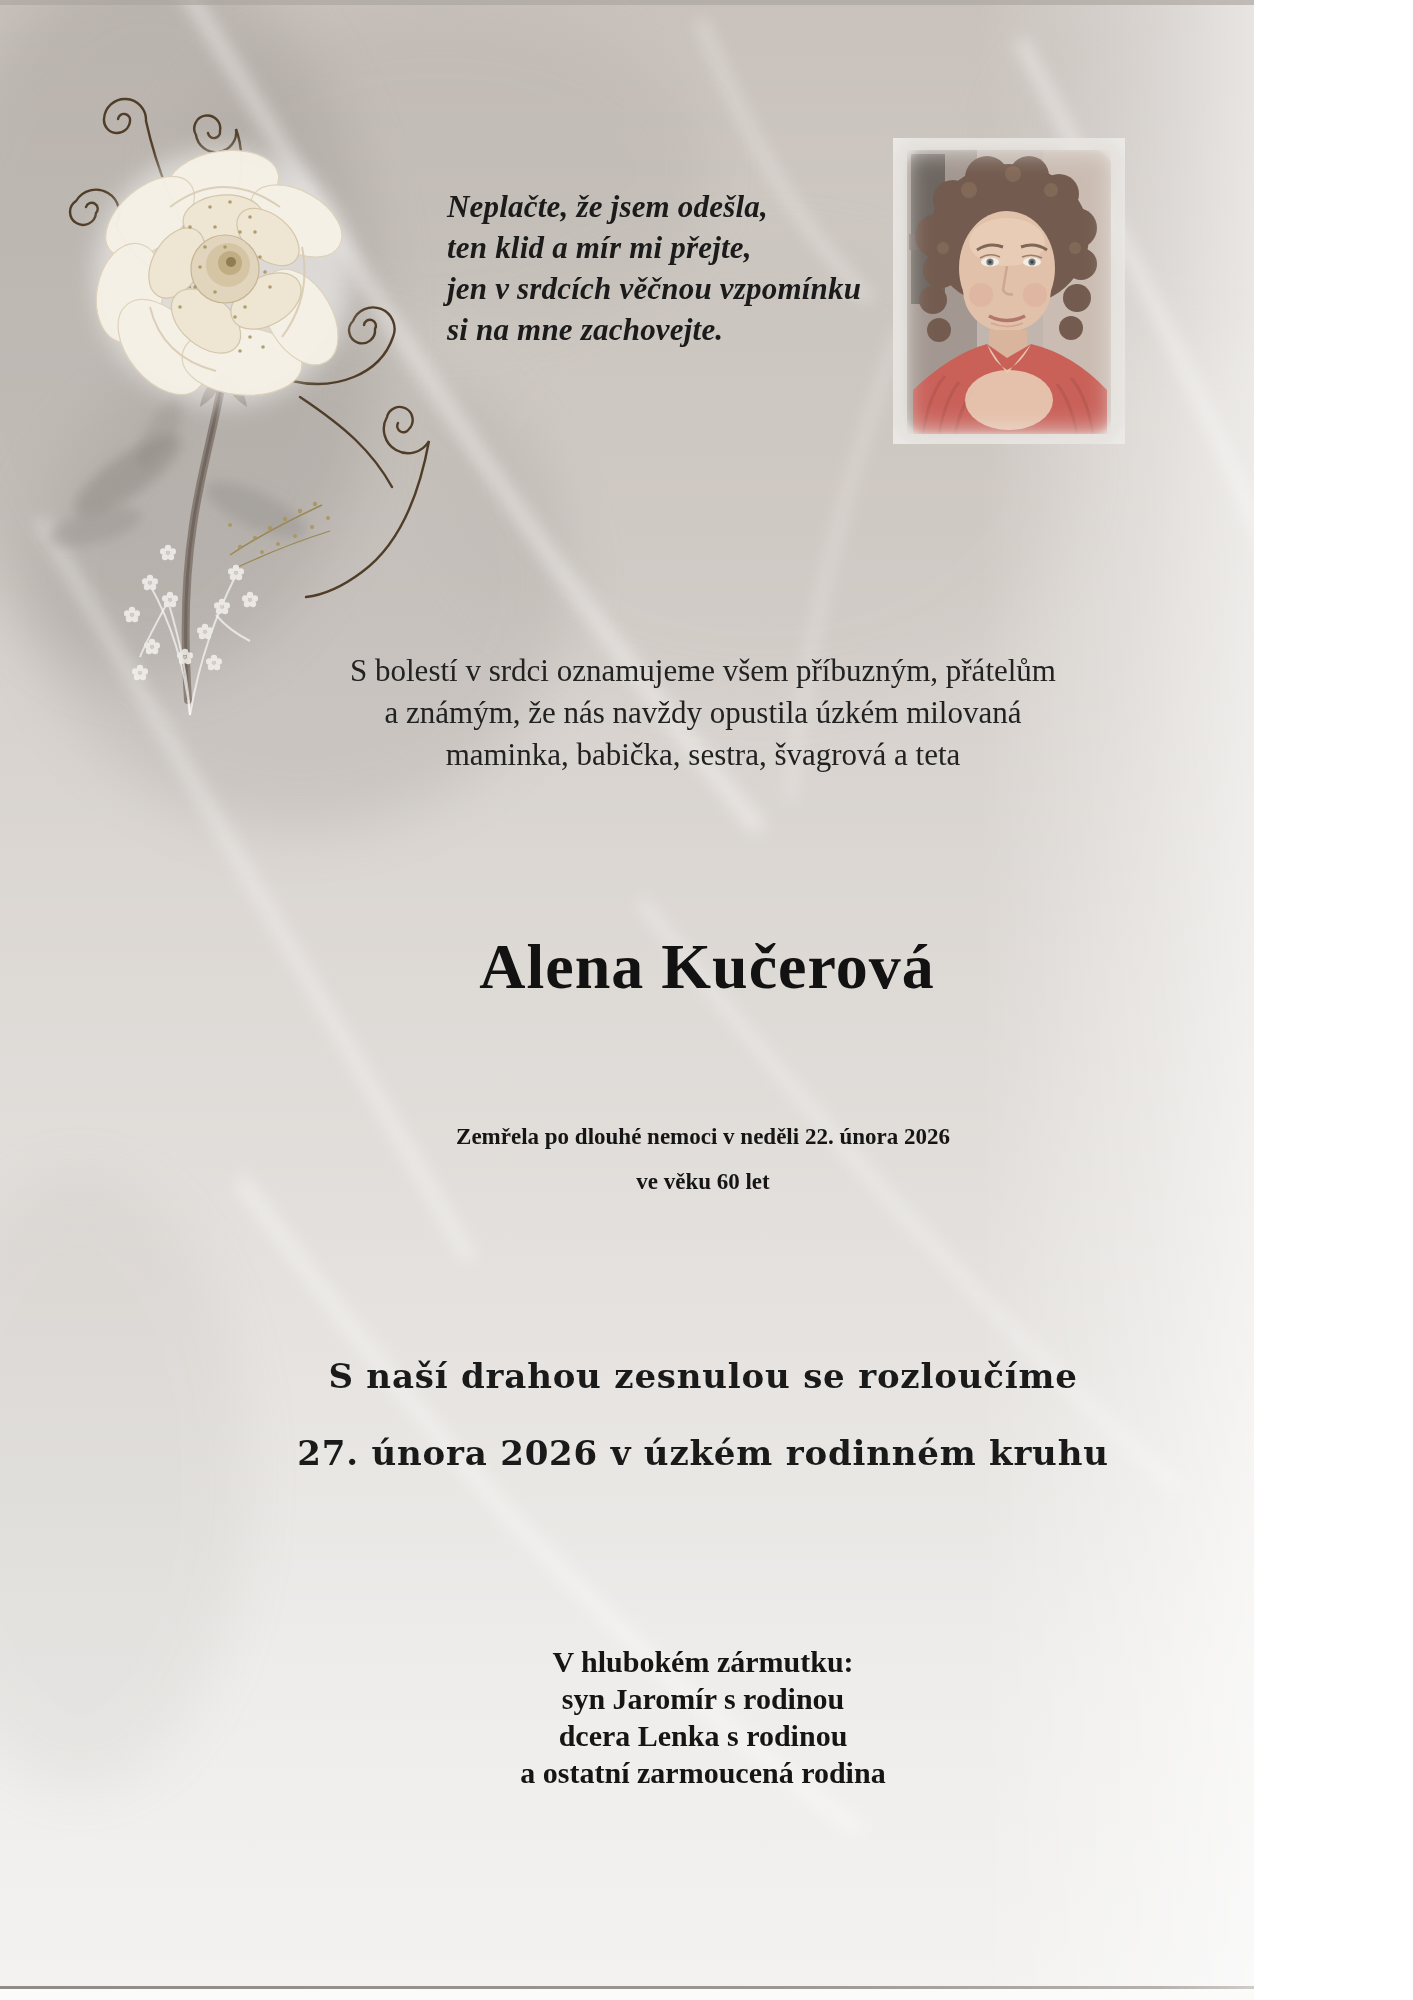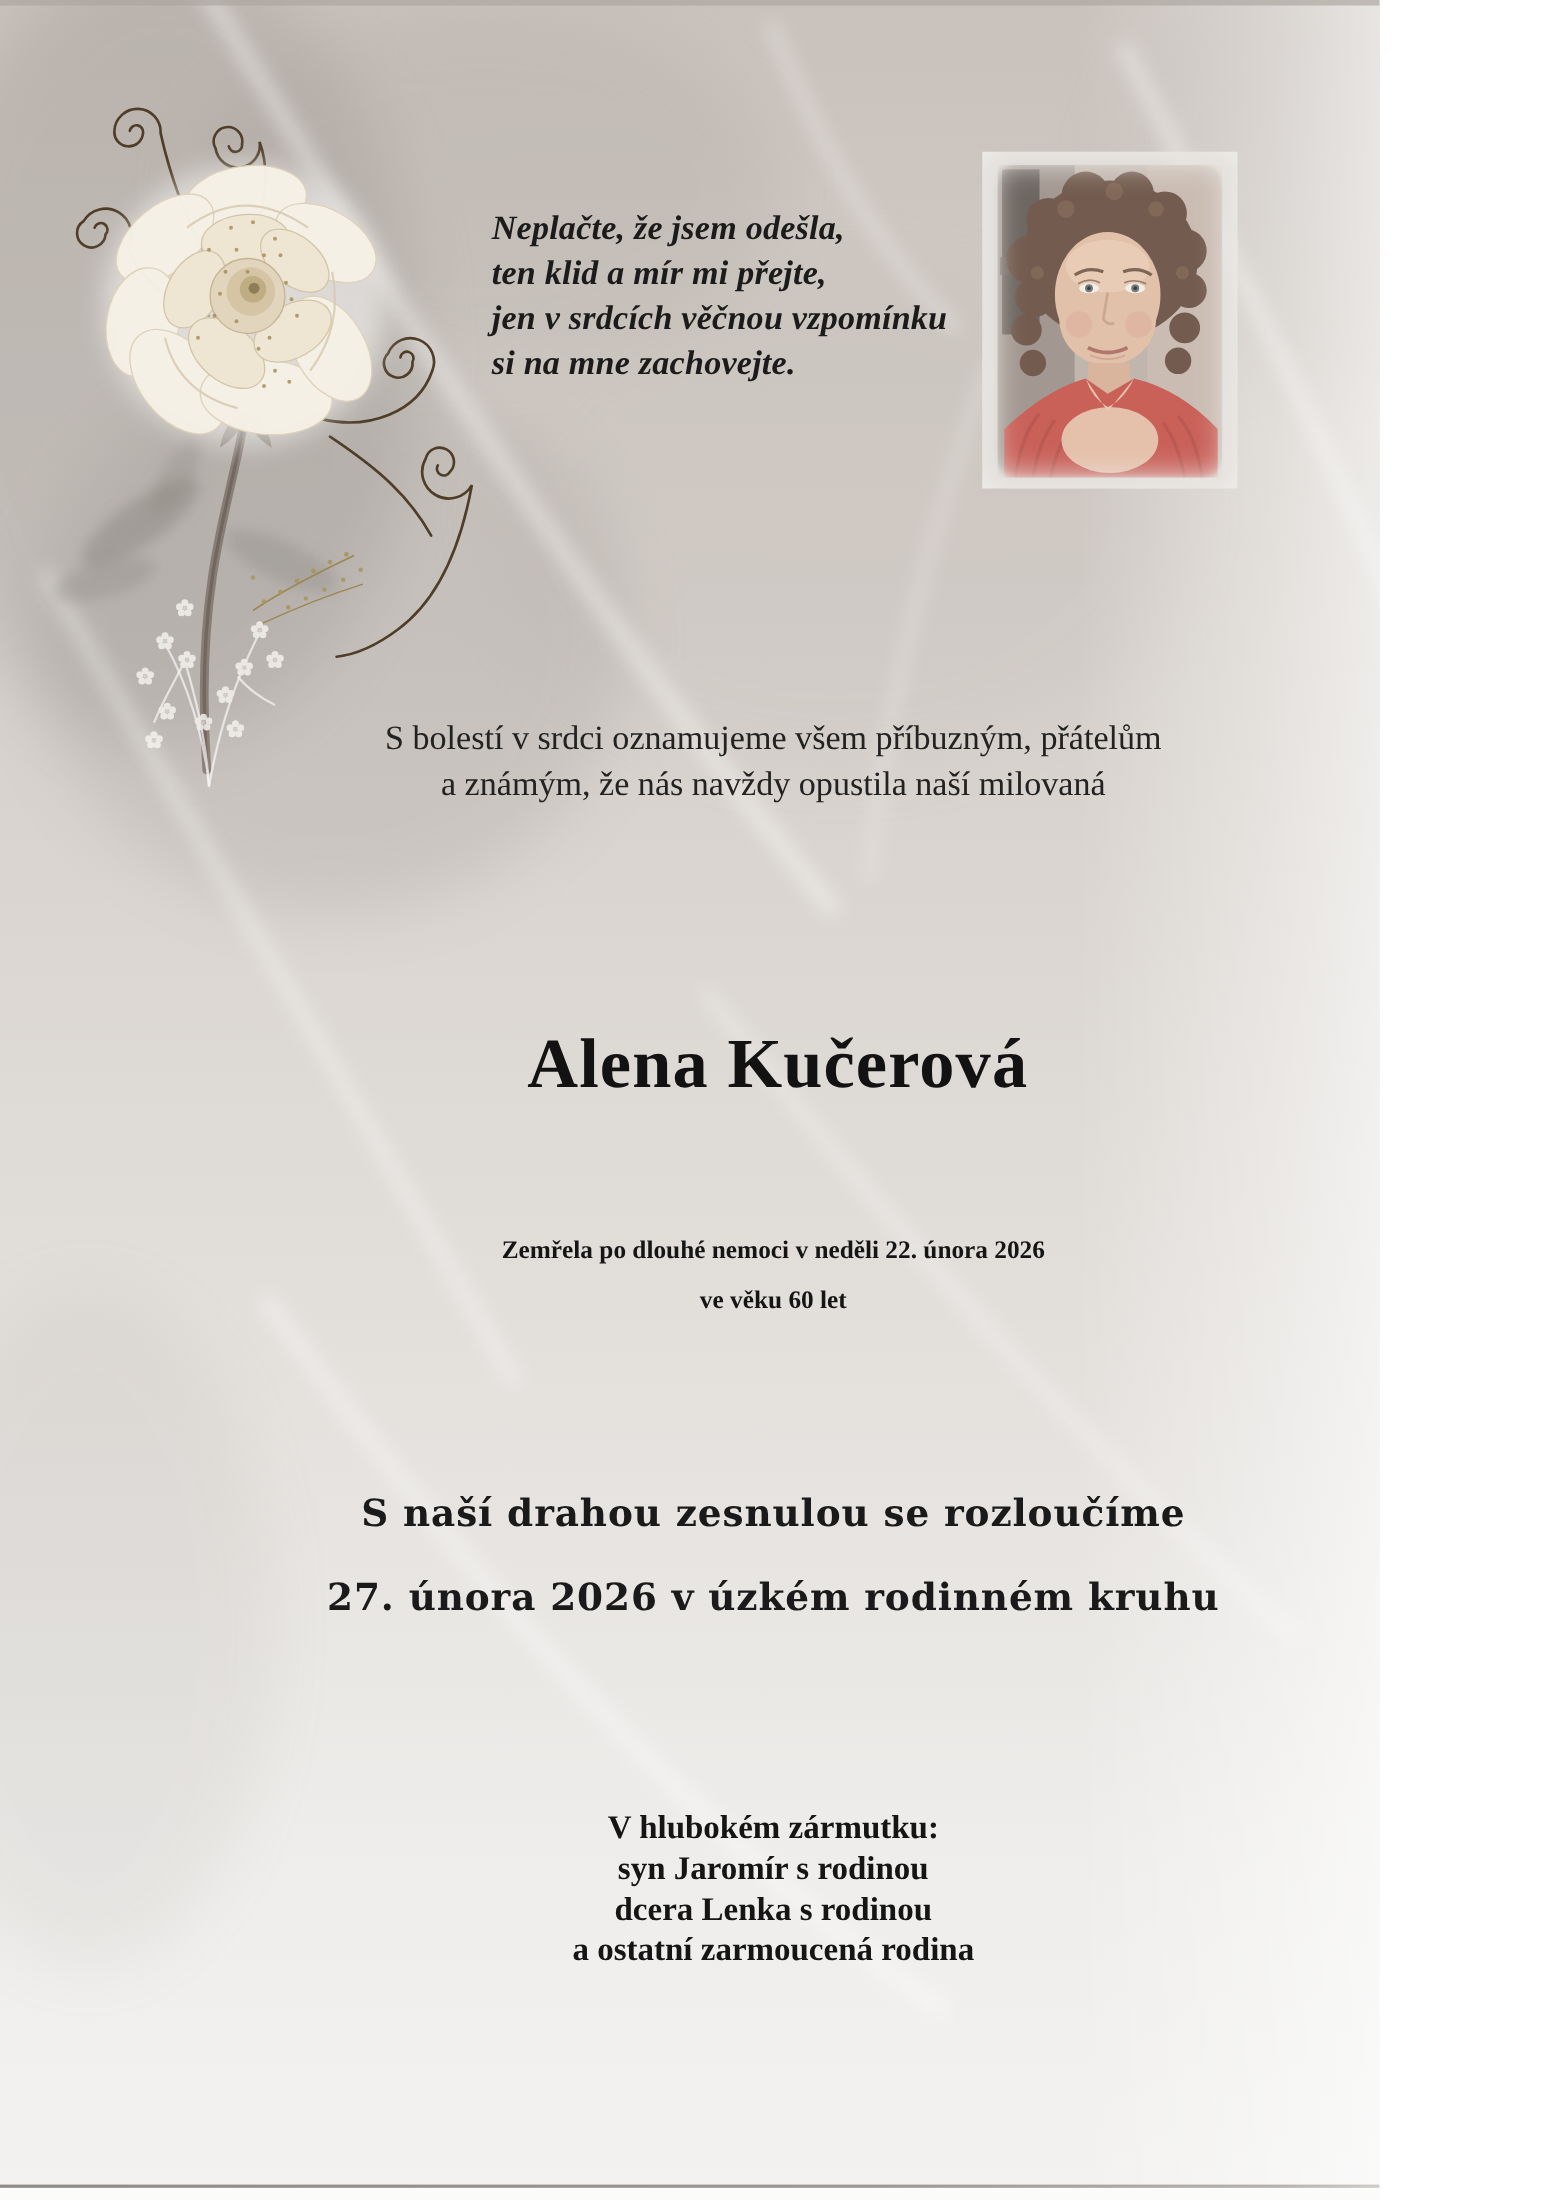--- a/index.html
+++ b/index.html
@@ -282,21 +282,22 @@
 
   <div class="txt poem">
     <div>Neplačte, že jsem odešla,</div>
     <div>ten klid a mír mi přejte,</div>
     <div>jen v srdcích věčnou vzpomínku</div>
     <div>si na mne zachovejte.</div>
   </div>
 
   <div class="txt center announce">
     <div>S bolestí v srdci oznamujeme všem příbuzným, přátelům</div>
-    <div>a známým, že nás navždy opustila naší milovaná</div>
+    <div>a známým, že nás navždy opustila úzkém milovaná</div>
+    <div>maminka, babička, sestra, švagrová a teta</div>
   </div>
 
 
   <h1 class="txt center name">Alena Kučerová</h1>
 
   <div class="txt center death">
     <div>Zemřela po dlouhé nemoci v neděli 22. února 2026</div>
     <div>ve věku 60 let</div>
   </div>
 

